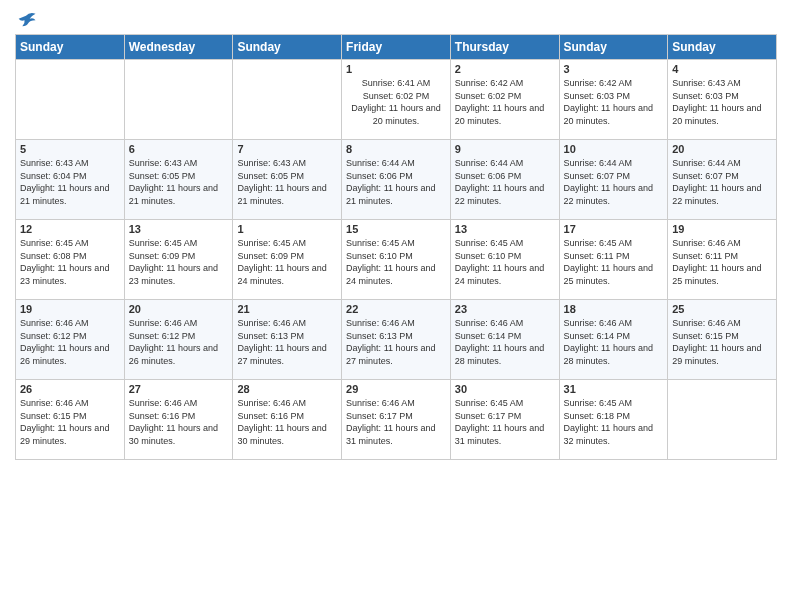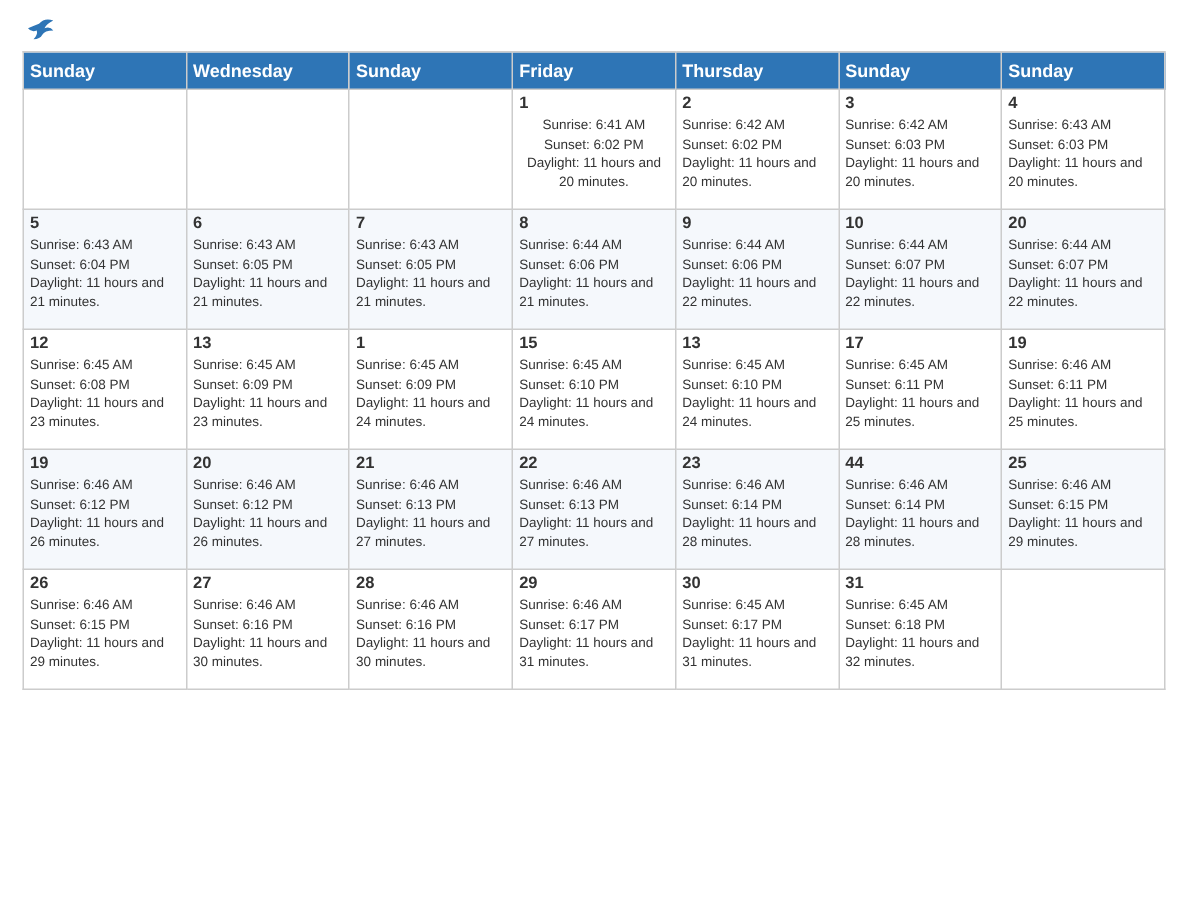--- a/index.html
+++ b/index.html
@@ -272,21 +272,21 @@
 Sunset: 6:13 PM
 Daylight: 11 hours and 27 minutes.</div>
           </td>
           <td>
             <span class="day-num">23</span>
             <div class="day-info" style="white-space: pre-line;">Sunrise: 6:46 AM
 Sunset: 6:14 PM
 Daylight: 11 hours and 28 minutes.</div>
           </td>
           <td>
-            <span class="day-num">44</span>
+            <span class="day-num">18</span>
             <div class="day-info" style="white-space: pre-line;">Sunrise: 6:46 AM
 Sunset: 6:14 PM
 Daylight: 11 hours and 28 minutes.</div>
           </td>
           <td>
             <span class="day-num">25</span>
             <div class="day-info" style="white-space: pre-line;">Sunrise: 6:46 AM
 Sunset: 6:15 PM
 Daylight: 11 hours and 29 minutes.</div>
           </td>

